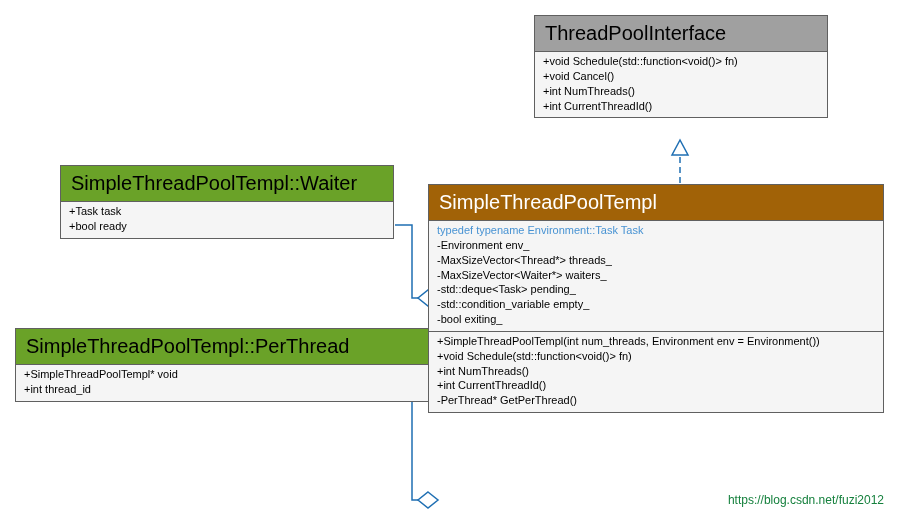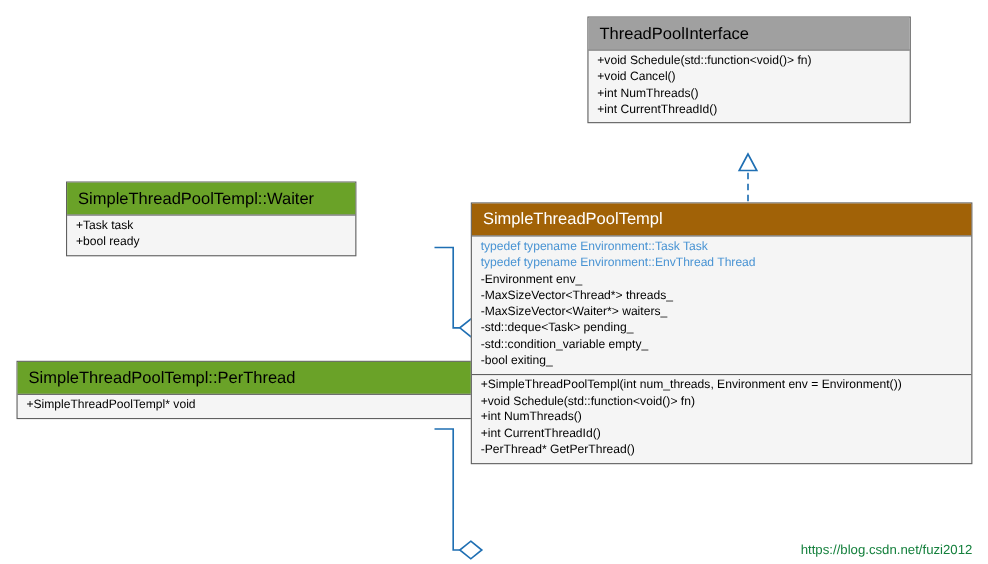--- a/index.html
+++ b/index.html
@@ -12,21 +12,21 @@
     position: relative;
     overflow: hidden;
   }
   .class-box {
     position: absolute;
     border: 1px solid #606060;
     background: #f5f5f5;
     box-sizing: border-box;
   }
   .class-title {
-    font-size: 15px;
+    font-size: 20px;
     padding: 6px 10px;
     color: #000000;
   }
   .title-green { background: #6aa228; color:#000000; }
   .title-gray  { background: #a0a0a0; color:#000000; }
   .title-blue  { background: #a16207; color:#ffffff; }
   .compartment {
     border-top: 1px solid #606060;
     font-size: 11px;
     line-height: 1.35;
@@ -68,40 +68,40 @@
 <div class="class-box" style="left:534px; top:15px; width:294px;">
   <div class="class-title title-gray">ThreadPoolInterface</div>
   <div class="compartment">
     <div>+void Schedule(std::function&lt;void()&gt; fn)</div>
     <div>+void Cancel()</div>
     <div>+int NumThreads()</div>
     <div>+int CurrentThreadId()</div>
   </div>
 </div>
 
-<div class="class-box" style="left:60px; top:165px; width:264px;">
+<div class="class-box" style="left:60px; top:165px; width:334px;">
   <div class="class-title title-green">SimpleThreadPoolTempl::Waiter</div>
   <div class="compartment">
     <div>+Task task</div>
     <div>+bool ready</div>
   </div>
 </div>
 
 <div class="class-box" style="left:15px; top:328px; width:457px;">
   <div class="class-title title-green">SimpleThreadPoolTempl::PerThread</div>
   <div class="compartment">
     <div>+SimpleThreadPoolTempl* void</div>
+    <div>+int thread_id</div>
   </div>
 </div>
 
 <div class="class-box" style="left:428px; top:184px; width:456px;">
   <div class="class-title title-blue">SimpleThreadPoolTempl</div>
   <div class="compartment">
     <div class="typedefs">typedef typename Environment::Task Task</div>
-    <div class="typedefs">typedef typename Environment::EnvThread Thread</div>
     <div>-Environment env_</div>
     <div>-MaxSizeVector&lt;Thread*&gt; threads_</div>
     <div>-MaxSizeVector&lt;Waiter*&gt; waiters_</div>
     <div>-std::deque&lt;Task&gt; pending_</div>
     <div>-std::condition_variable empty_</div>
     <div>-bool exiting_</div>
   </div>
   <div class="compartment">
     <div>+SimpleThreadPoolTempl(int num_threads, Environment env = Environment())</div>
     <div>+void Schedule(std::function&lt;void()&gt; fn)</div>

